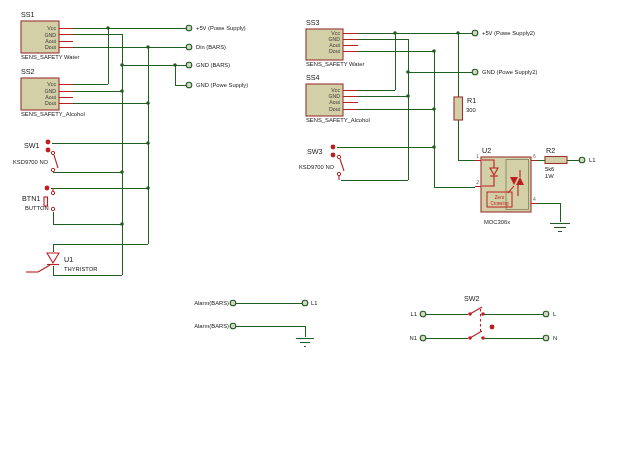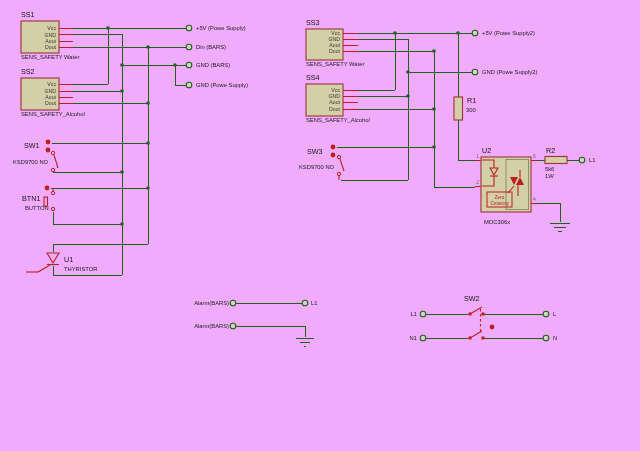--- a/index.html
+++ b/index.html
@@ -1,16 +1,16 @@
 <!DOCTYPE html>
 <html><head>
 <meta charset="utf-8">
 <style>
   html,body{margin:0;padding:0;background:#d6d6c6;}
-  .canvas{width:640px;height:451px;position:relative;background:#f0abfc;overflow:hidden;}
+  .canvas{width:640px;height:451px;position:relative;background:#ffffff;overflow:hidden;}
   svg{position:absolute;left:0;top:0;}
   svg text{font-family:"Liberation Sans", sans-serif;}
   .wire{stroke:#215e21;stroke-width:1;fill:none;shape-rendering:crispEdges;}
   .stub{stroke:#bb2020;stroke-width:1;fill:none;shape-rendering:crispEdges;}
   .redln{stroke:#bb2020;stroke-width:1.1;fill:none;}
   .body{fill:#d3cfa6;stroke:#9b3434;stroke-width:1.1;}
   .innerbox{fill:none;stroke:#90906e;stroke-width:1;}
   .term{fill:#d6d6c6;stroke:#215e21;stroke-width:1.1;}
   .dot{fill:#215e21;stroke:none;}
   .rdot{fill:#bb2020;stroke:none;}

